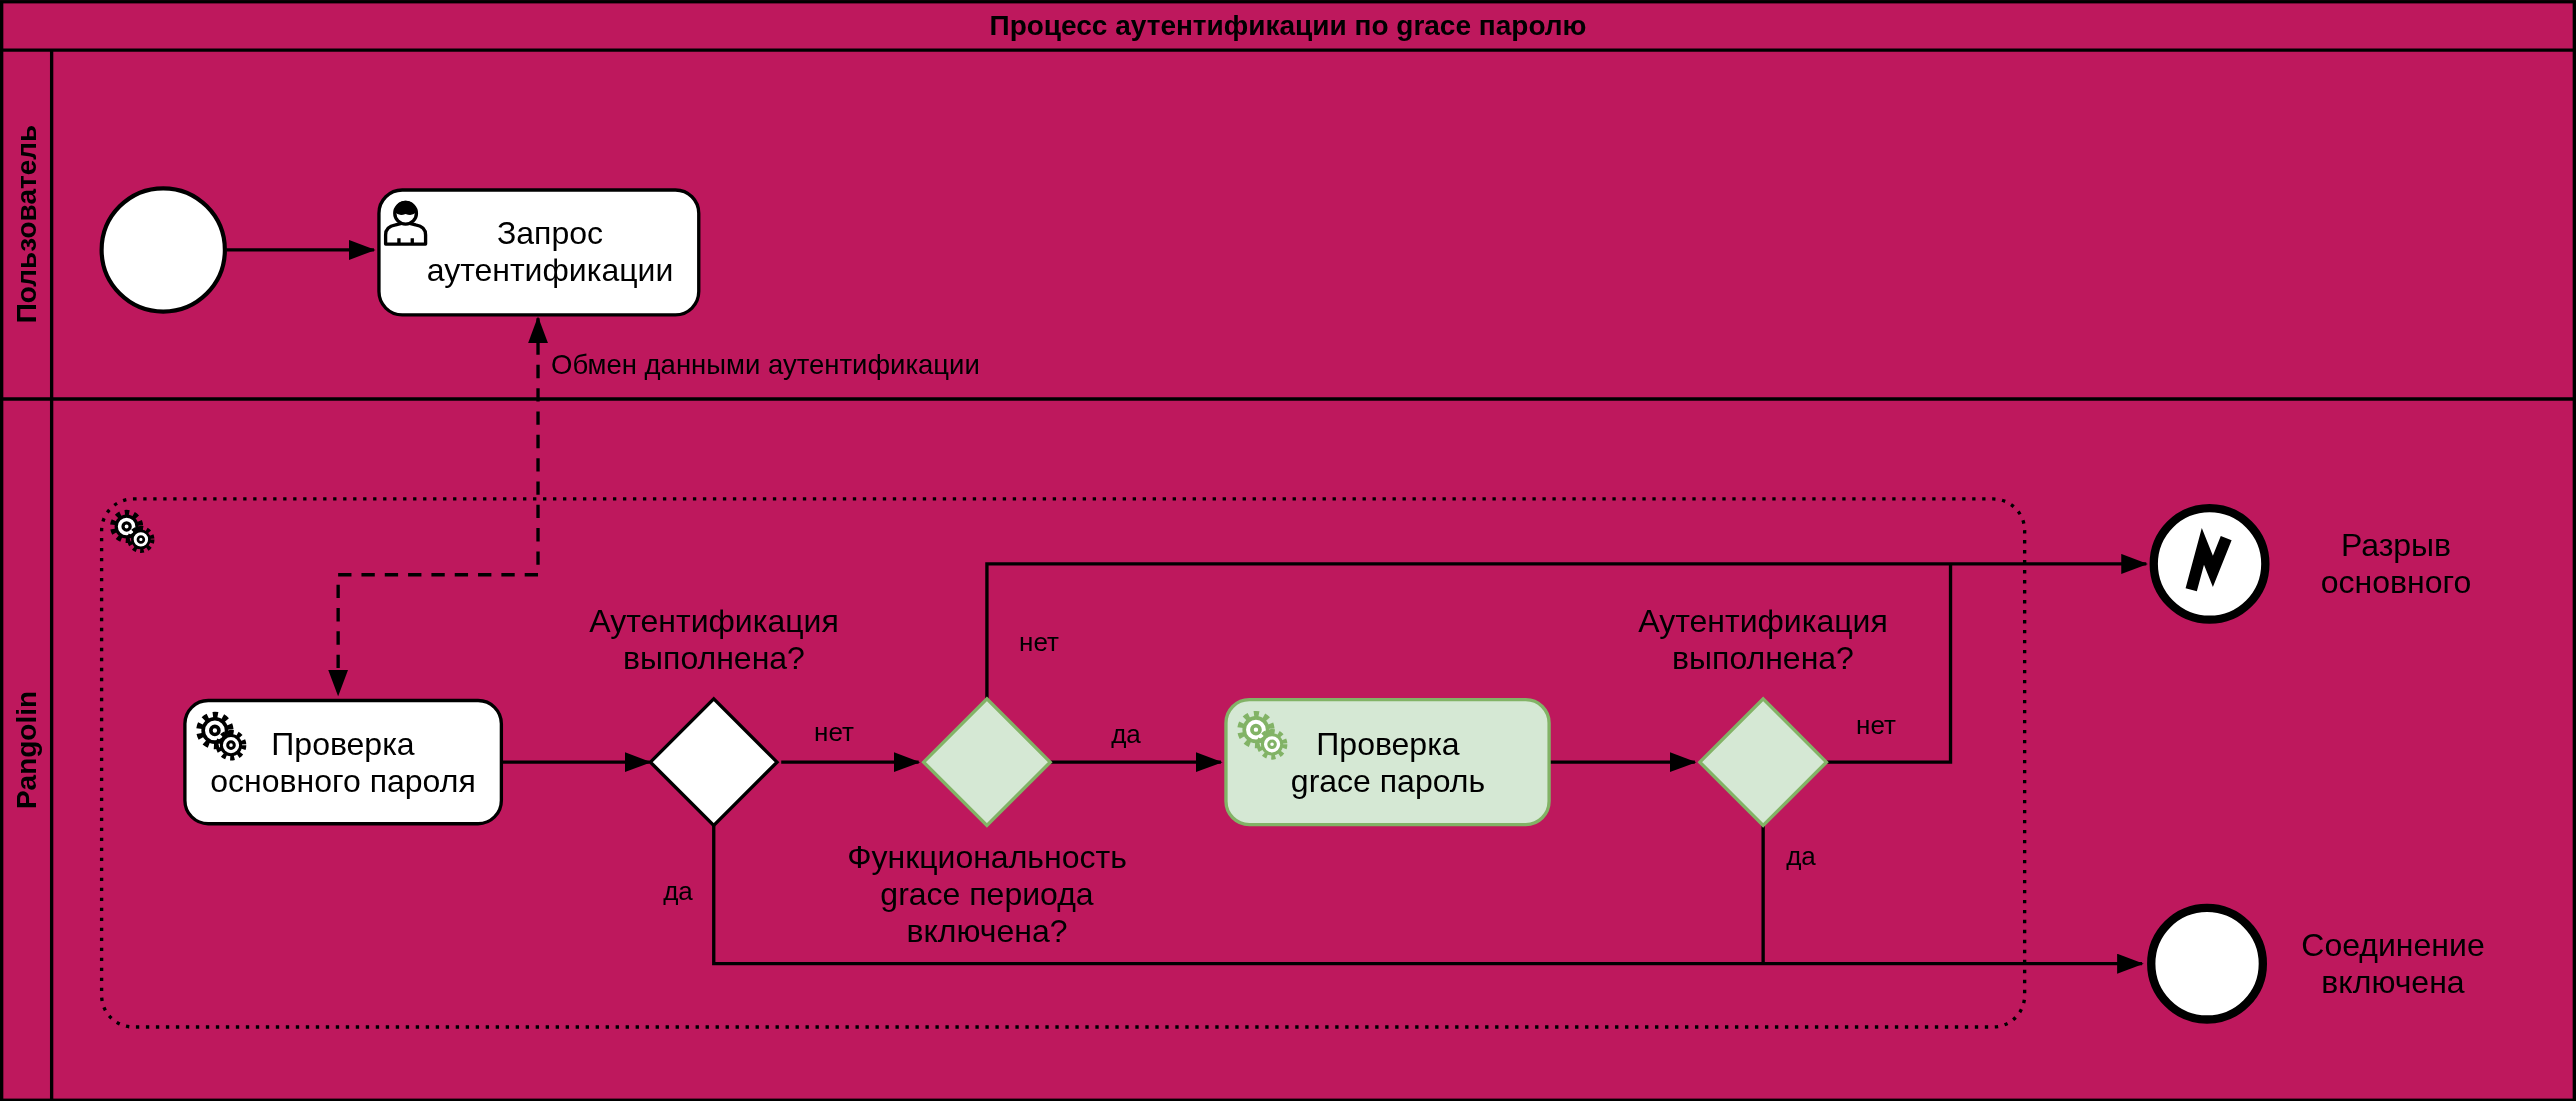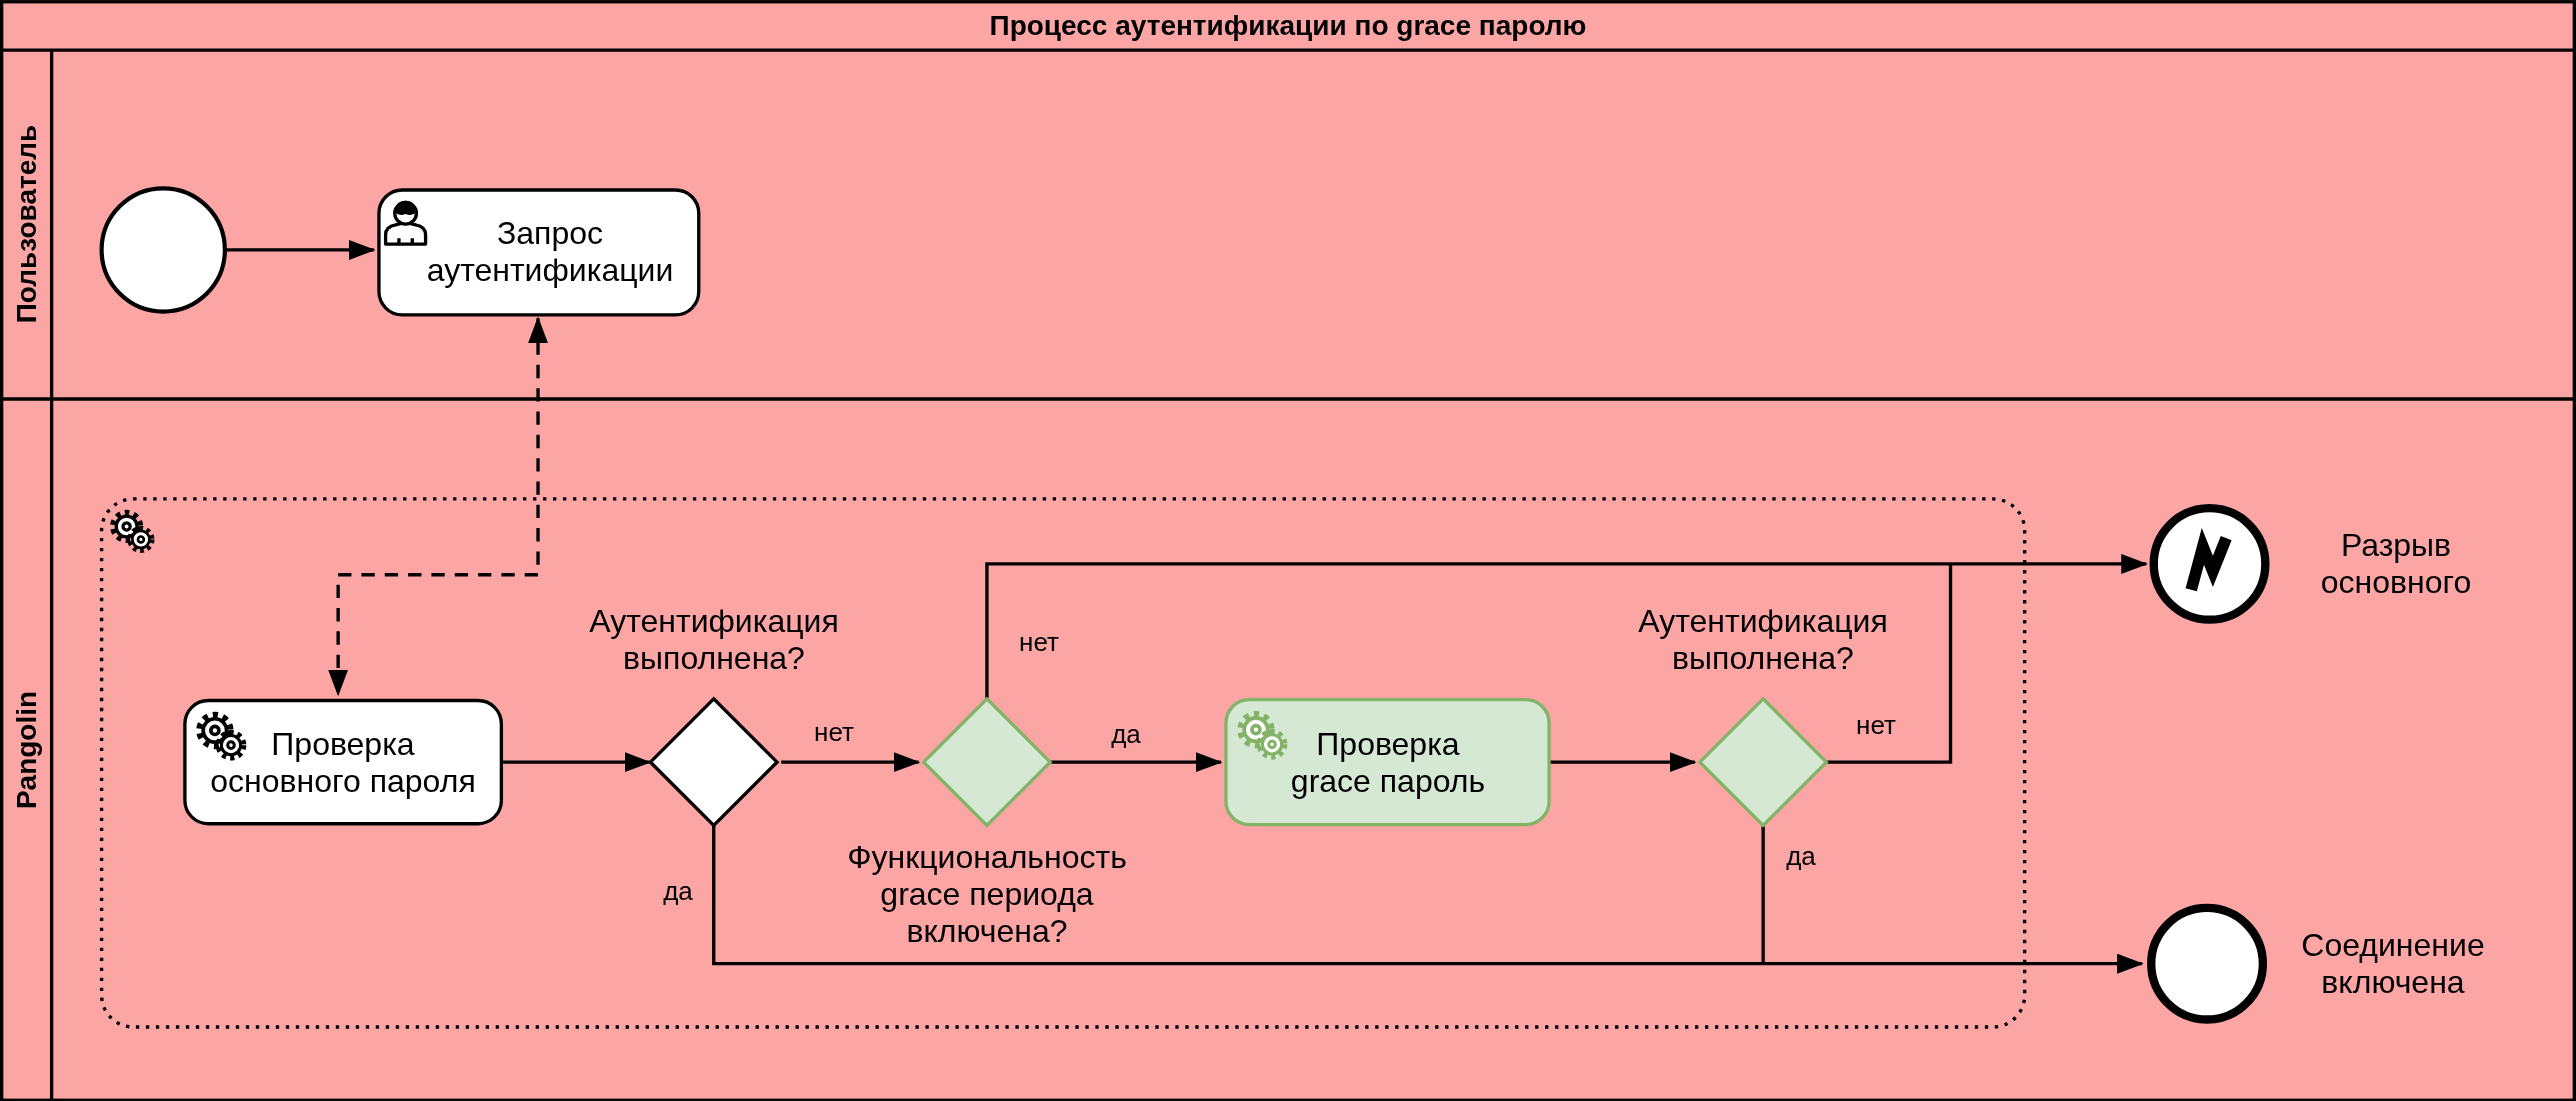--- a/index.html
+++ b/index.html
@@ -1,16 +1,16 @@
 <!DOCTYPE html>
 <html style="font-size:13.3px"><head>
 <meta charset="utf-8">
 <style>
   html,body{margin:0;padding:0;background:#ffffff;}
-  .stage{position:relative;width:2576px;height:1102px;background:#fca5a5;
+  .stage{position:relative;width:2576px;height:1102px;background:#be185d;
          font-family:"Liberation Sans", sans-serif;color:#000;overflow:hidden;}
   svg{position:absolute;left:0;top:0;}
   .lbl{position:absolute;font-size:32px;line-height:37px;text-align:center;
        transform:translate(-50%,-50%);white-space:nowrap;}
   .lbl-left{position:absolute;font-size:27.5px;line-height:33px;text-align:left;
        transform:translate(0,-50%);white-space:nowrap;}
   .edge-lbl{position:absolute;font-size:26px;text-align:center;
        transform:translate(-50%,-50%);white-space:nowrap;}
   .title{position:absolute;font-size:28px;font-weight:bold;text-align:center;
        transform:translate(-50%,-50%);white-space:nowrap;}
@@ -119,20 +119,21 @@
   <div class="lbl" style="left:987px;top:894px;">
     <div>Функциональность</div>
     <div>grace периода</div>
     <div>включена?</div>
   </div>
   <div class="lbl" style="left:1763px;top:640px;">
     <div>Аутентификация</div>
     <div>выполнена?</div>
   </div>
 
+  <div class="lbl-left" style="left:551px;top:364px;">Обмен данными аутентификации</div>
 
   <div class="edge-lbl" style="left:834px;top:732px;">нет</div>
   <div class="edge-lbl" style="left:678px;top:891px;">да</div>
   <div class="edge-lbl" style="left:1039px;top:642px;">нет</div>
   <div class="edge-lbl" style="left:1126px;top:734px;">да</div>
   <div class="edge-lbl" style="left:1876px;top:725px;">нет</div>
   <div class="edge-lbl" style="left:1801px;top:856px;">да</div>
 
   <div class="lbl" style="left:2396px;top:564px;">
     <div>Разрыв</div>

